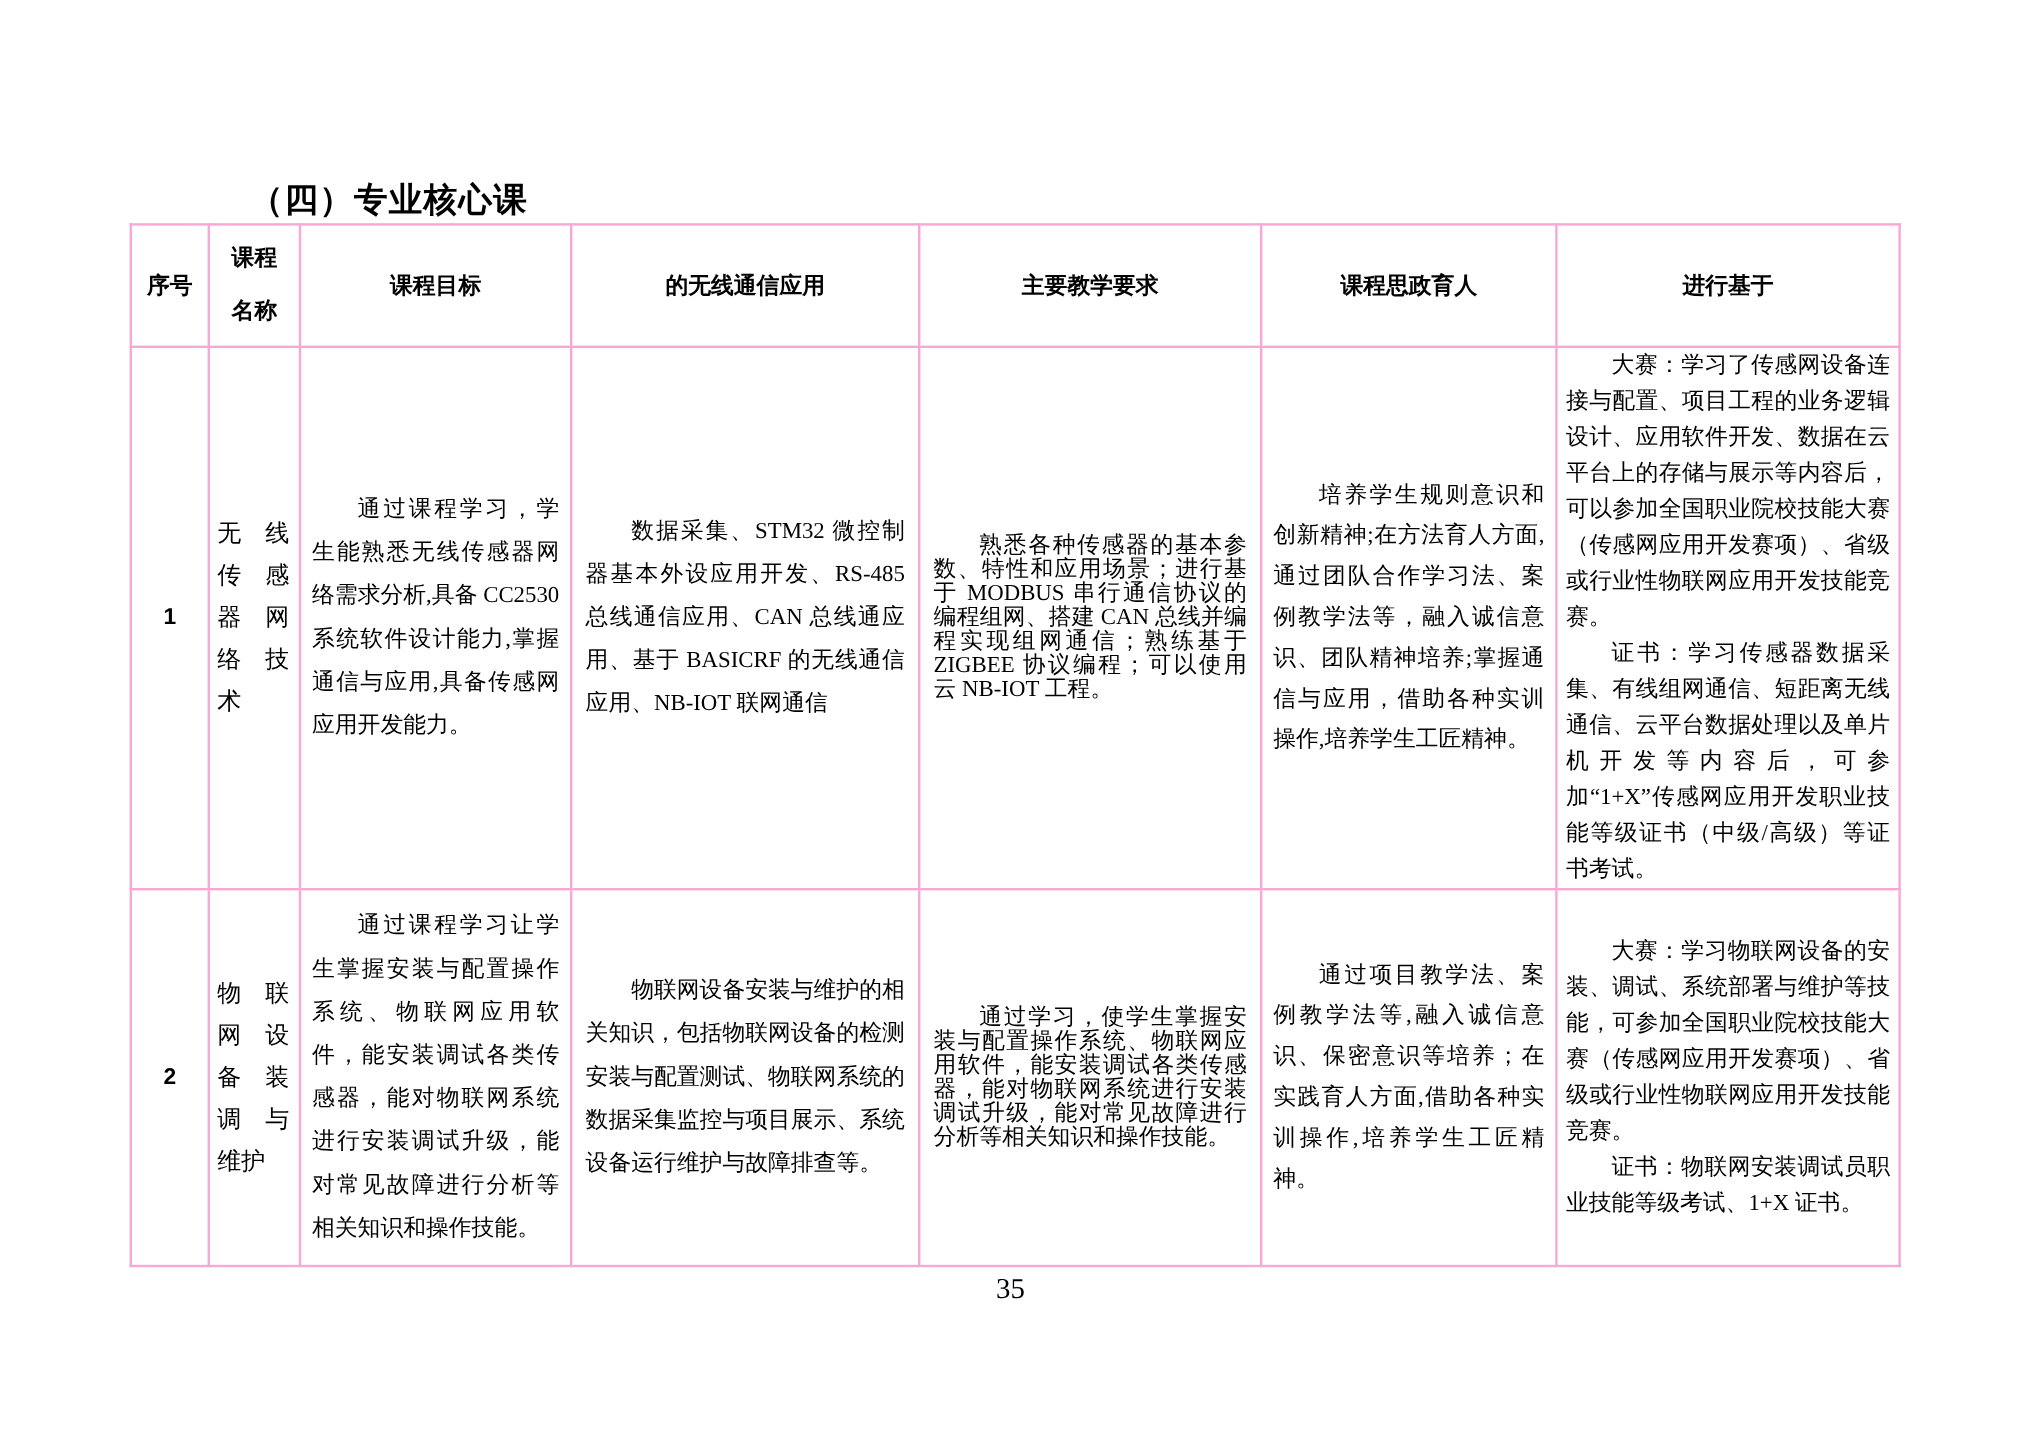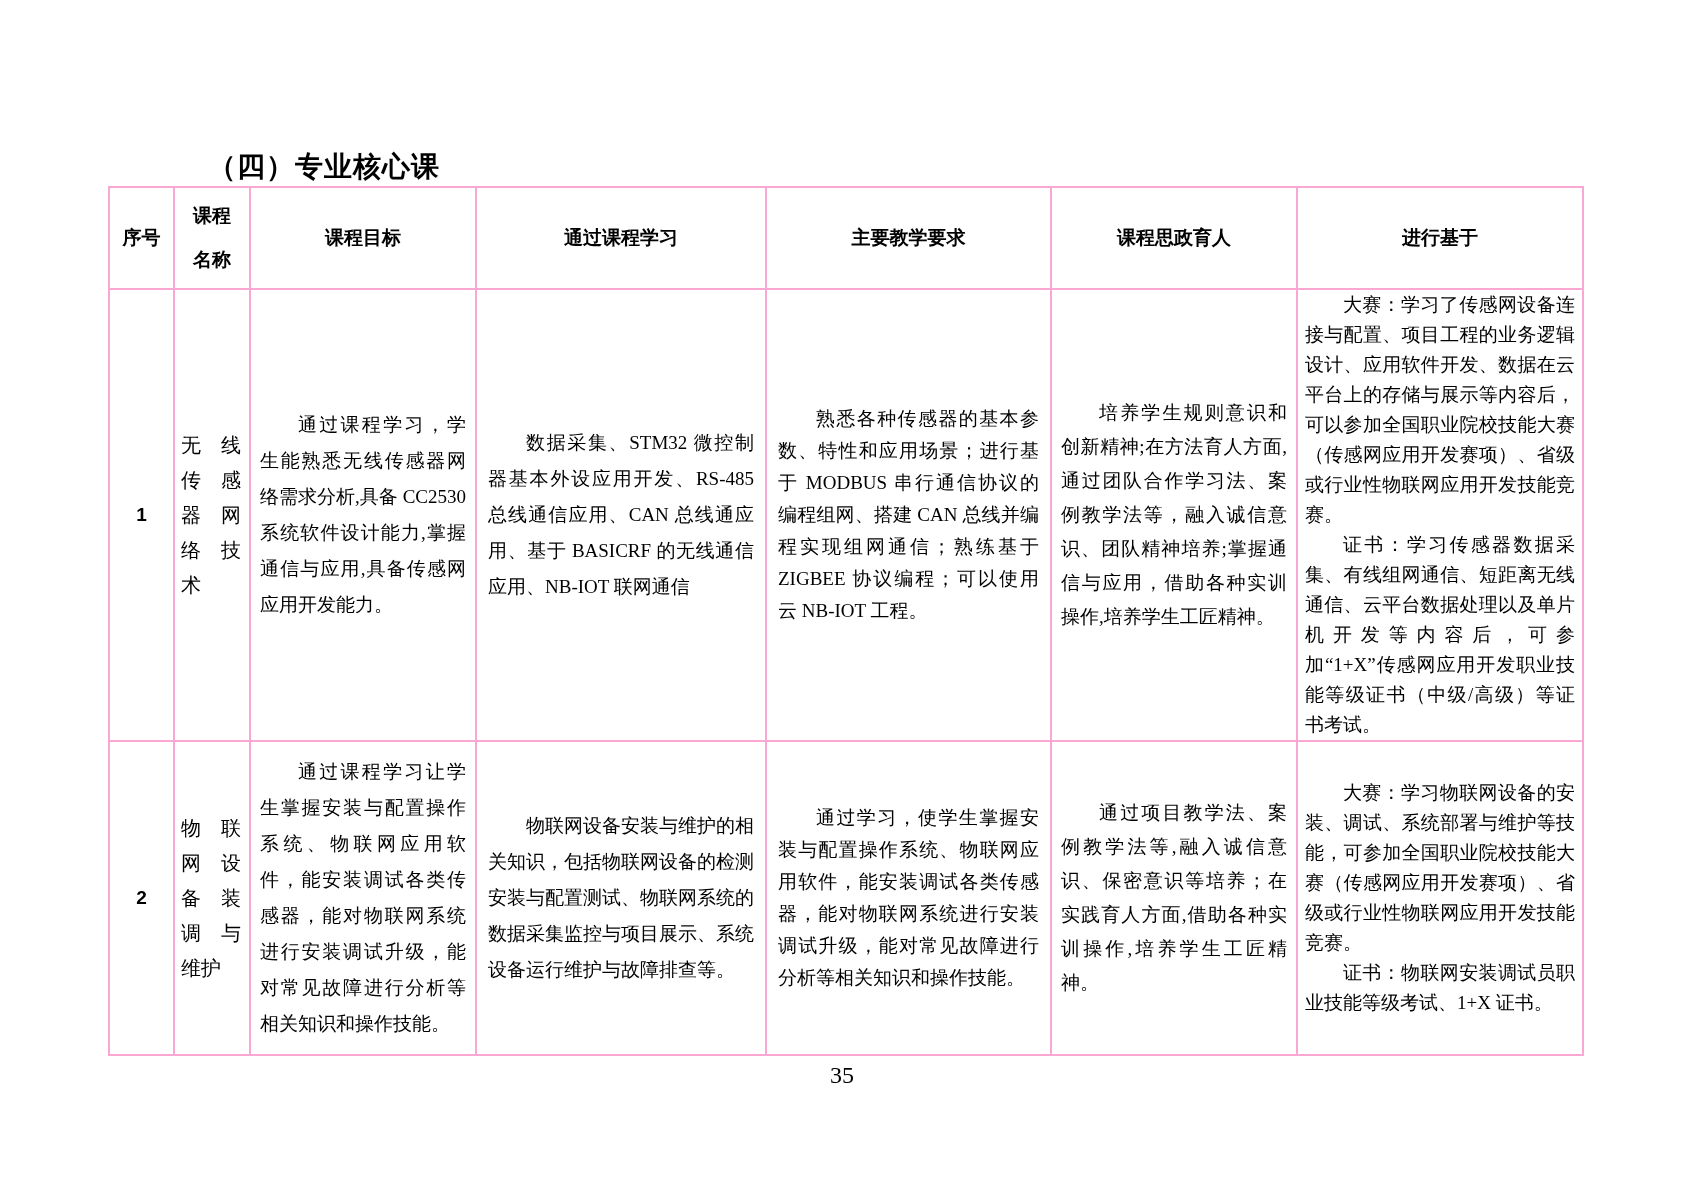--- a/index.html
+++ b/index.html
@@ -83,21 +83,21 @@
   td.c-content {
     padding: 0 11px;
     text-align: justify;
     text-indent: 2em;
     line-height: 36px;
   }
   td.c-req {
     padding: 0 11px;
     text-align: justify;
     text-indent: 2em;
-    line-height: 32px;
+    line-height: 20px;
   }
   td.c-ideo {
     padding: 0 9px;
     text-align: justify;
     text-indent: 2em;
     line-height: 34px;
   }
   td.c-comp {
     padding: 0 7px;
     vertical-align: middle;
@@ -136,21 +136,21 @@
       <col style="width:285px">
       <col style="width:246px">
       <col style="width:286px">
     </colgroup>
     <thead>
       <tr>
         <th class="h-index">序号</th>
         <th class="h-name">课程
 名称</th>
         <th class="h-goal">课程目标</th>
-        <th class="h-content">通过课程学习</th>
+        <th class="h-content">的无线通信应用</th>
         <th class="h-req">主要教学要求</th>
         <th class="h-ideo">课程思政育人</th>
         <th class="h-comp">进行基于</th>
       </tr>
     </thead>
     <tbody>
       <tr class="row-1">
         <td class="c-index">1</td>
         <td class="c-name">无　线
 传　感

